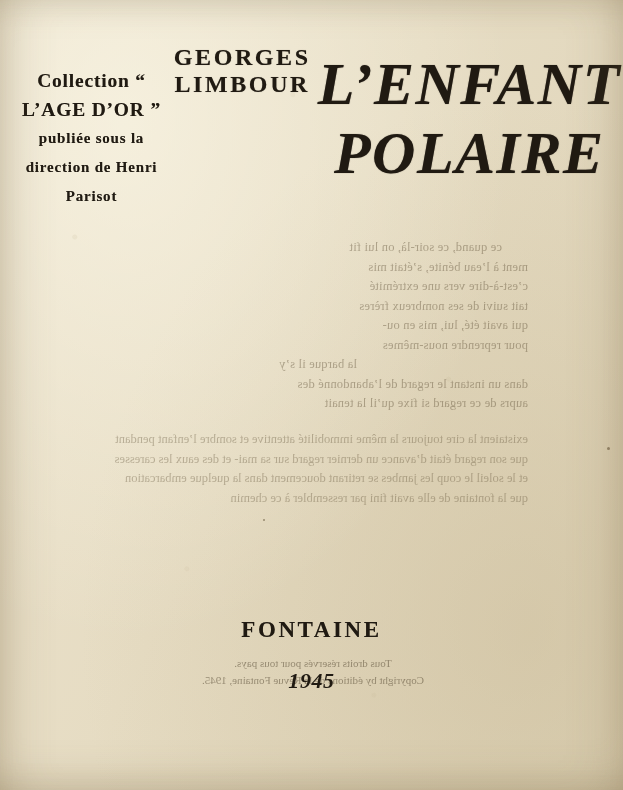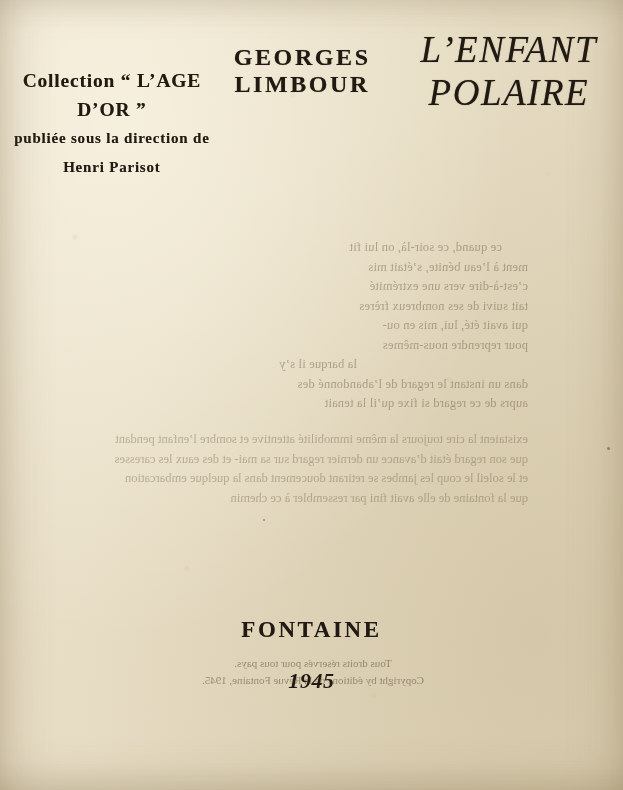--- a/index.html
+++ b/index.html
@@ -116,25 +116,25 @@
   .collection .l2 { display: block; font-size: 15px; }
   .author {
     margin-top: 44px;
     font-family: "Liberation Serif", serif;
     font-weight: 700;
     font-size: 24px;
     letter-spacing: 2.6px;
     text-shadow: 0 0 .7px rgba(32,26,18,.5);
   }
   .title {
-    margin-top: 28px;
-    font-family: "Liberation Serif", serif;
-    font-weight: 400;
+    margin-top: 50px;
+    font-family: "Liberation Serif", serif;
+    font-weight: 700;
     font-style: italic;
-    font-size: 37px;
+    font-size: 60px;
     letter-spacing: 1.5px;
     text-shadow: 0 0 1px rgba(24,18,12,.55);
   }
   .imprint {
     position: absolute;
     left: 0;
     right: 0;
     top: 617px;
     font-family: Liberation Serif, serif;
     font-weight: 700;

